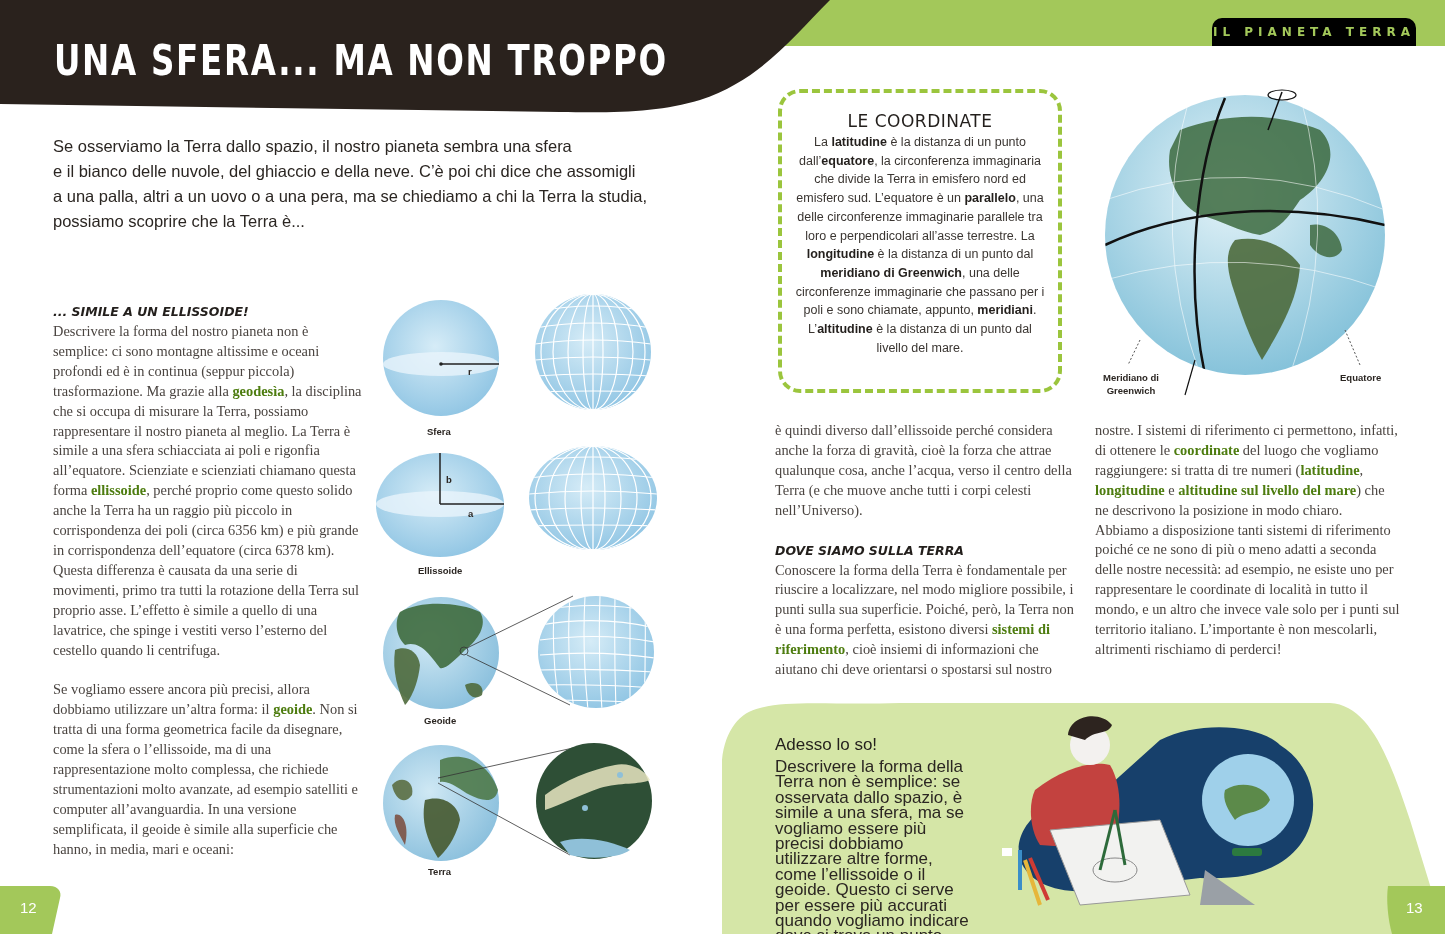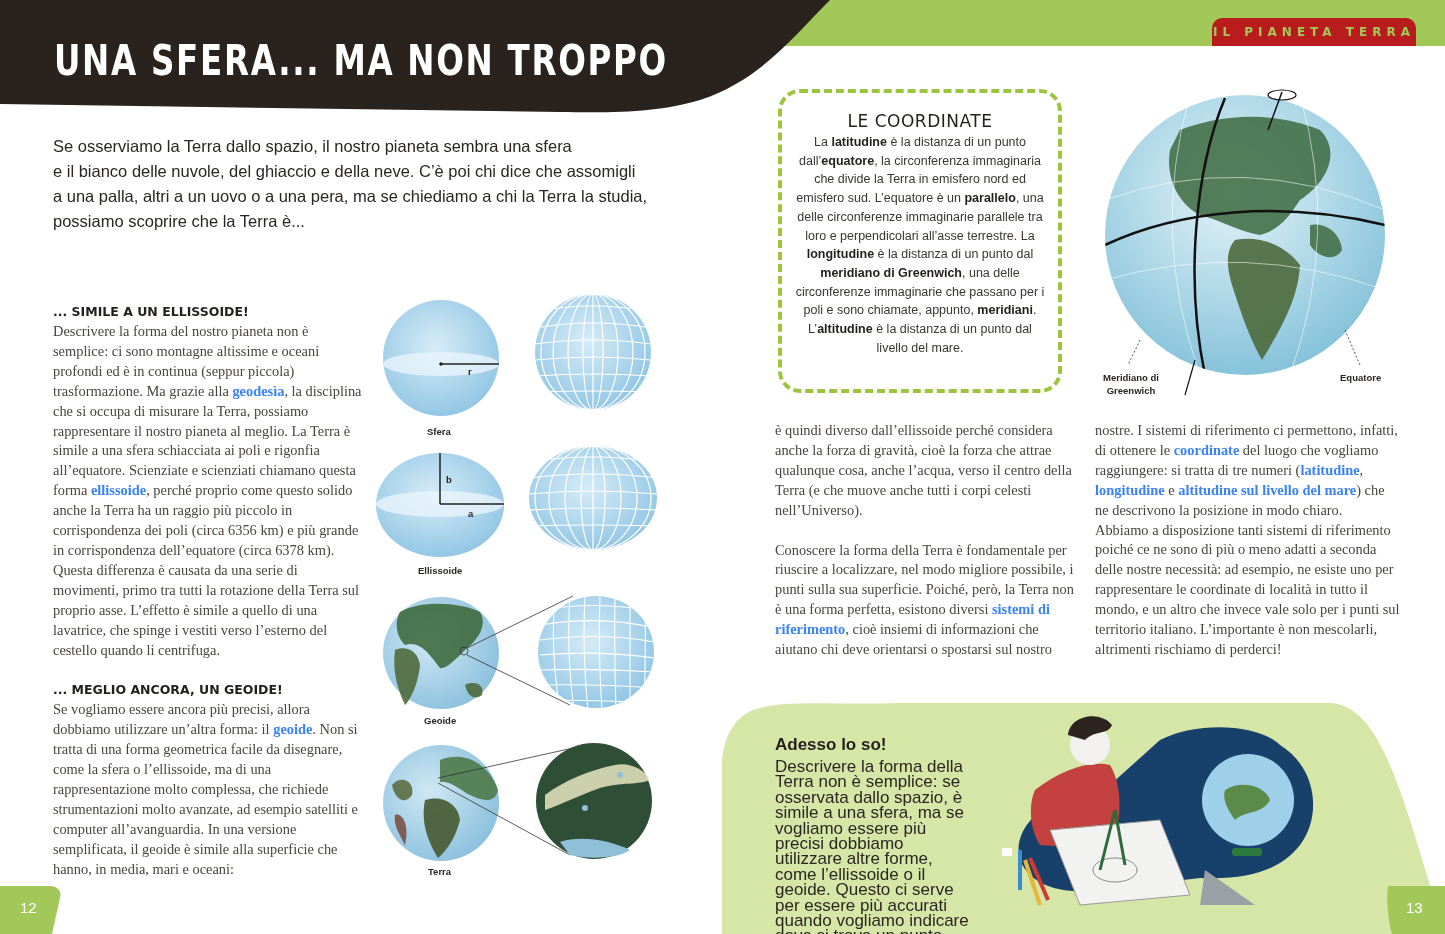--- a/index.html
+++ b/index.html
@@ -1,38 +1,38 @@
 <!DOCTYPE html>
 <html><head>
 <meta charset="utf-8">
 <style>
   html,body{margin:0;padding:0;}
   body{width:1445px;height:934px;position:relative;overflow:hidden;background:#fff;font-family:"DejaVu Sans",sans-serif;color:#2b2622;}
   .abs{position:absolute;}
   #bg-svg{position:absolute;left:0;top:0;}
   .title{left:54px;top:36px;color:#fff;font-family:"DejaVu Sans Condensed","DejaVu Sans",sans-serif;font-weight:bold;font-size:42px;letter-spacing:2px;transform:scaleX(0.86);transform-origin:left top;white-space:nowrap;}
-  .section-tag{left:1212px;top:18px;width:204px;height:28px;background:#b91c1c;border-radius:10px 10px 0 0;color:#a3c85a;font-weight:bold;font-size:12px;letter-spacing:5px;display:flex;align-items:center;justify-content:center;}
+  .section-tag{left:1212px;top:18px;width:204px;height:28px;background:#000000;border-radius:10px 10px 0 0;color:#a3c85a;font-weight:bold;font-size:12px;letter-spacing:5px;display:flex;align-items:center;justify-content:center;}
   .intro{left:53px;top:134px;width:640px;font-size:16.5px;line-height:25px;color:#2b2622;font-family:"Liberation Sans",sans-serif;}
   .intro p{margin:0;}
   .serif{font-family:"Liberation Serif","DejaVu Serif",serif;font-size:14.4px;line-height:19.9px;color:#4a4440;}
-  .serif b{color:#3b82f6;}
-  .h3{font-family:"DejaVu Sans",sans-serif;font-weight:bold;font-size:12.5px;color:#231f1c;line-height:20px;}
+  .serif b{color:#4d7c0f;}
+  .h3{font-family:"DejaVu Sans",sans-serif;font-weight:bold;font-size:12.5px;color:#231f1c;line-height:20px;font-style:italic;}
   .col1{left:53px;top:302px;width:310px;}
   .col1 p{margin:0;}
   .col3{left:775px;top:421px;width:300px;}
   .col4{left:1095px;top:421px;width:305px;}
   .col3 p,.col4 p{margin:0;}
   .box{left:778px;top:89px;width:284px;height:304px;border:4px dashed #9bc53d;border-radius:22px;box-sizing:border-box;}
   .box-title{position:absolute;left:0;right:0;top:18px;text-align:center;font-weight:normal;font-size:17px;letter-spacing:0.5px;color:#231f1c;transform:scaleY(1.05);}
   .box-text{position:absolute;left:10px;right:10px;top:40px;text-align:center;font-family:"Liberation Sans",sans-serif;font-size:12.5px;line-height:18.7px;color:#3a3531;}
   .box-text b{color:#231f1c;}
   .fig-label{font-size:9.5px;color:#2b2622;font-weight:bold;font-family:"Liberation Sans",sans-serif;}
   .globe-label{font-size:9.5px;color:#2b2622;font-family:"Liberation Sans",sans-serif;font-weight:bold;text-align:center;line-height:13px;}
   .recap{left:775px;top:735px;width:200px;}
-  .recap-title{font-family:"Liberation Sans",sans-serif;font-weight:bold;font-size:17px;color:#231f1c;margin-bottom:4px;}
+  .recap-title{font-family:"Liberation Sans",sans-serif;font-weight:normal;font-size:17px;color:#231f1c;margin-bottom:4px;}
   .recap-text{font-family:"Liberation Sans",sans-serif;font-size:17px;line-height:15.4px;color:#2b2622;}
   .pagenum{color:#fff;font-family:"Liberation Sans",sans-serif;font-size:15px;}
 </style>
 </head>
 <body>
 
 <svg id="bg-svg" width="1445" height="934">
 
   <path d="M780 0 L1445 0 L1445 46 L780 46 Z" fill="#a3c85a"></path>
 
@@ -207,21 +207,20 @@
   <p>Se osserviamo la Terra dallo spazio, il nostro pianeta sembra una sfera</p>
   <p>e il bianco delle nuvole, del ghiaccio e della neve. C’è poi chi dice che assomigli</p>
   <p>a una palla, altri a un uovo o a una pera, ma se chiediamo a chi la Terra la studia,</p>
   <p>possiamo scoprire che la Terra è...</p>
 </div>
 
 <div class="abs col1">
   <div class="h3">... SIMILE A UN ELLISSOIDE!</div>
   <p class="serif"><span>Descrivere la forma del nostro pianeta non è semplice: ci sono montagne altissime e oceani profondi ed è in continua (seppur piccola) trasformazione. Ma grazie alla </span><b>geodesìa</b><span>, la disciplina che si occupa di misurare la Terra, possiamo rappresentare il nostro pianeta al meglio. La Terra è simile a una sfera schiacciata ai poli e rigonfia all’equatore. Scienziate e scienziati chiamano questa forma </span><b>ellissoide</b><span>, perché proprio come questo solido anche la Terra ha un raggio più piccolo in corrispondenza dei poli (circa 6356 km) e più grande in corrispondenza dell’equatore (circa 6378 km). Questa differenza è causata da una serie di movimenti, primo tra tutti la rotazione della Terra sul proprio asse. L’effetto è simile a quello di una lavatrice, che spinge i vestiti verso l’esterno del cestello quando li centrifuga.</span></p>
   <div style="height:20px"></div>
-  <div class="h3">... MEGLIO ANCORA, UN GEOIDE!</div>
   <p class="serif"><span>Se vogliamo essere ancora più precisi, allora dobbiamo utilizzare un’altra forma: il </span><b>geoide</b><span>. Non si tratta di una forma geometrica facile da disegnare, come la sfera o l’ellissoide, ma di una rappresentazione molto complessa, che richiede strumentazioni molto avanzate, ad esempio satelliti e computer all’avanguardia. In una versione semplificata, il geoide è simile alla superficie che hanno, in media, mari e oceani:</span></p>
 </div>
 
 <div class="abs fig-label" style="left:427px;top:426px;">Sfera</div>
 <div class="abs fig-label" style="left:468px;top:366px;">r</div>
 <div class="abs fig-label" style="left:446px;top:474px;">b</div>
 <div class="abs fig-label" style="left:468px;top:508px;">a</div>
 <div class="abs fig-label" style="left:418px;top:565px;">Ellissoide</div>
 <div class="abs fig-label" style="left:424px;top:715px;">Geoide</div>
 <div class="abs fig-label" style="left:428px;top:866px;">Terra</div>
@@ -230,20 +229,21 @@
   <div class="box-title">LE COORDINATE</div>
   <div class="box-text"><span>La </span><b>latitudine</b><span> è la distanza di un punto dall’</span><b>equatore</b><span>, la circonferenza immaginaria che divide la Terra in emisfero nord ed emisfero sud. L’equatore è un </span><b>parallelo</b><span>, una delle circonferenze immaginarie parallele tra loro e perpendicolari all’asse terrestre. La </span><b>longitudine</b><span> è la distanza di un punto dal </span><b>meridiano di Greenwich</b><span>, una delle circonferenze immaginarie che passano per i poli e sono chiamate, appunto, </span><b>meridiani</b><span>. L’</span><b>altitudine</b><span> è la distanza di un punto dal livello del mare.</span></div>
 </div>
 
 <div class="abs globe-label" style="left:1098px;top:371px;width:66px;">Meridiano di Greenwich</div>
 <div class="abs globe-label" style="left:1340px;top:371px;">Equatore</div>
 
 <div class="abs col3">
   <p class="serif">è quindi diverso dall’ellissoide perché considera anche la forza di gravità, cioè la forza che attrae qualunque cosa, anche l’acqua, verso il centro della Terra (e che muove anche tutti i corpi celesti nell’Universo).</p>
   <div style="height:20px"></div>
+  <div class="h3">DOVE SIAMO SULLA TERRA</div>
   <p class="serif"><span>Conoscere la forma della Terra è fondamentale per riuscire a localizzare, nel modo migliore possibile, i punti sulla sua superficie. Poiché, però, la Terra non è una forma perfetta, esistono diversi </span><b>sistemi di riferimento</b><span>, cioè insiemi di informazioni che aiutano chi deve orientarsi o spostarsi sul nostro</span></p>
 </div>
 
 <div class="abs col4">
   <p class="serif"><span>nostre. I sistemi di riferimento ci permettono, infatti, di ottenere le </span><b>coordinate</b><span> del luogo che vogliamo raggiungere: si tratta di tre numeri (</span><b>latitudine</b><span>, </span><b>longitudine</b><span> e </span><b>altitudine sul livello del mare</b><span>) che ne descrivono la posizione in modo chiaro.</span></p>
   <p class="serif">Abbiamo a disposizione tanti sistemi di riferimento poiché ce ne sono di più o meno adatti a seconda delle nostre necessità: ad esempio, ne esiste uno per rappresentare le coordinate di località in tutto il mondo, e un altro che invece vale solo per i punti sul territorio italiano. L’importante è non mescolarli, altrimenti rischiamo di perderci!</p>
 </div>
 
 <div class="abs recap">
   <div class="recap-title">Adesso lo so!</div>

